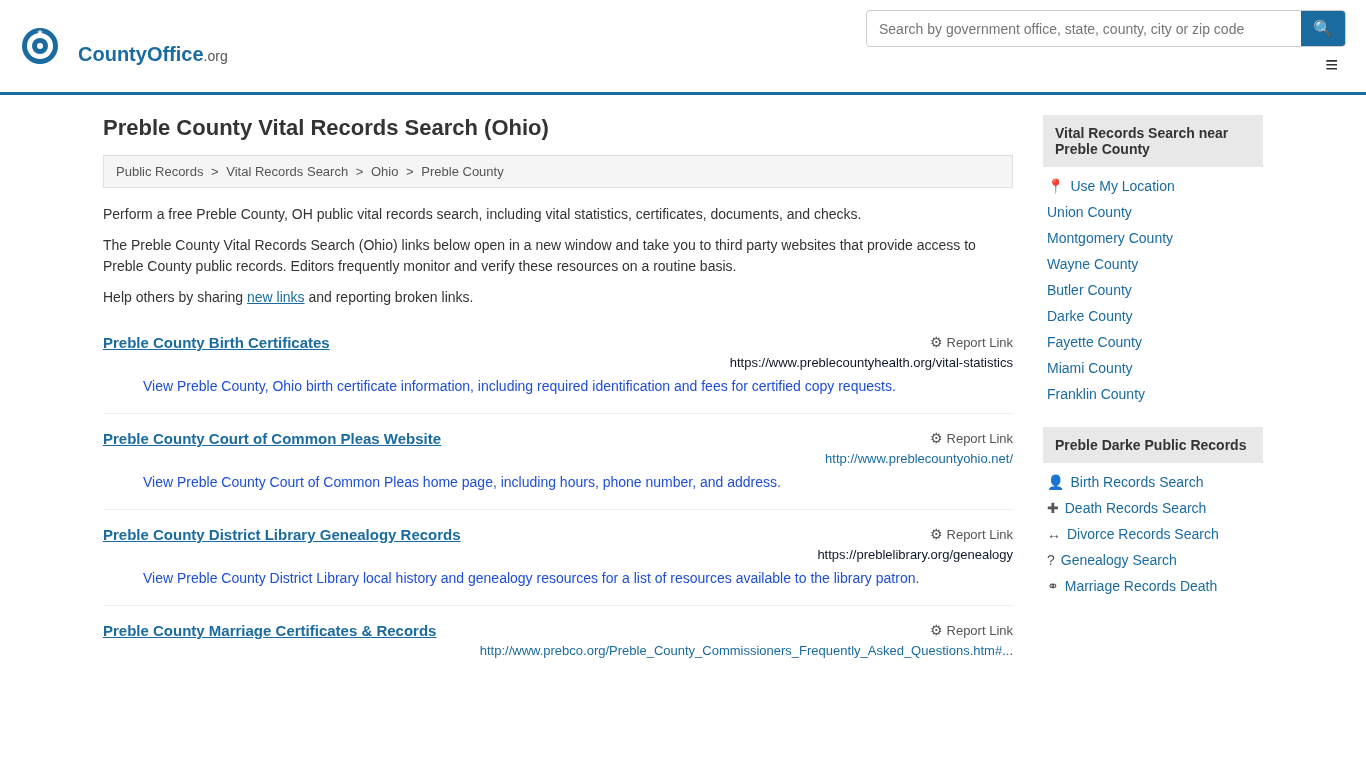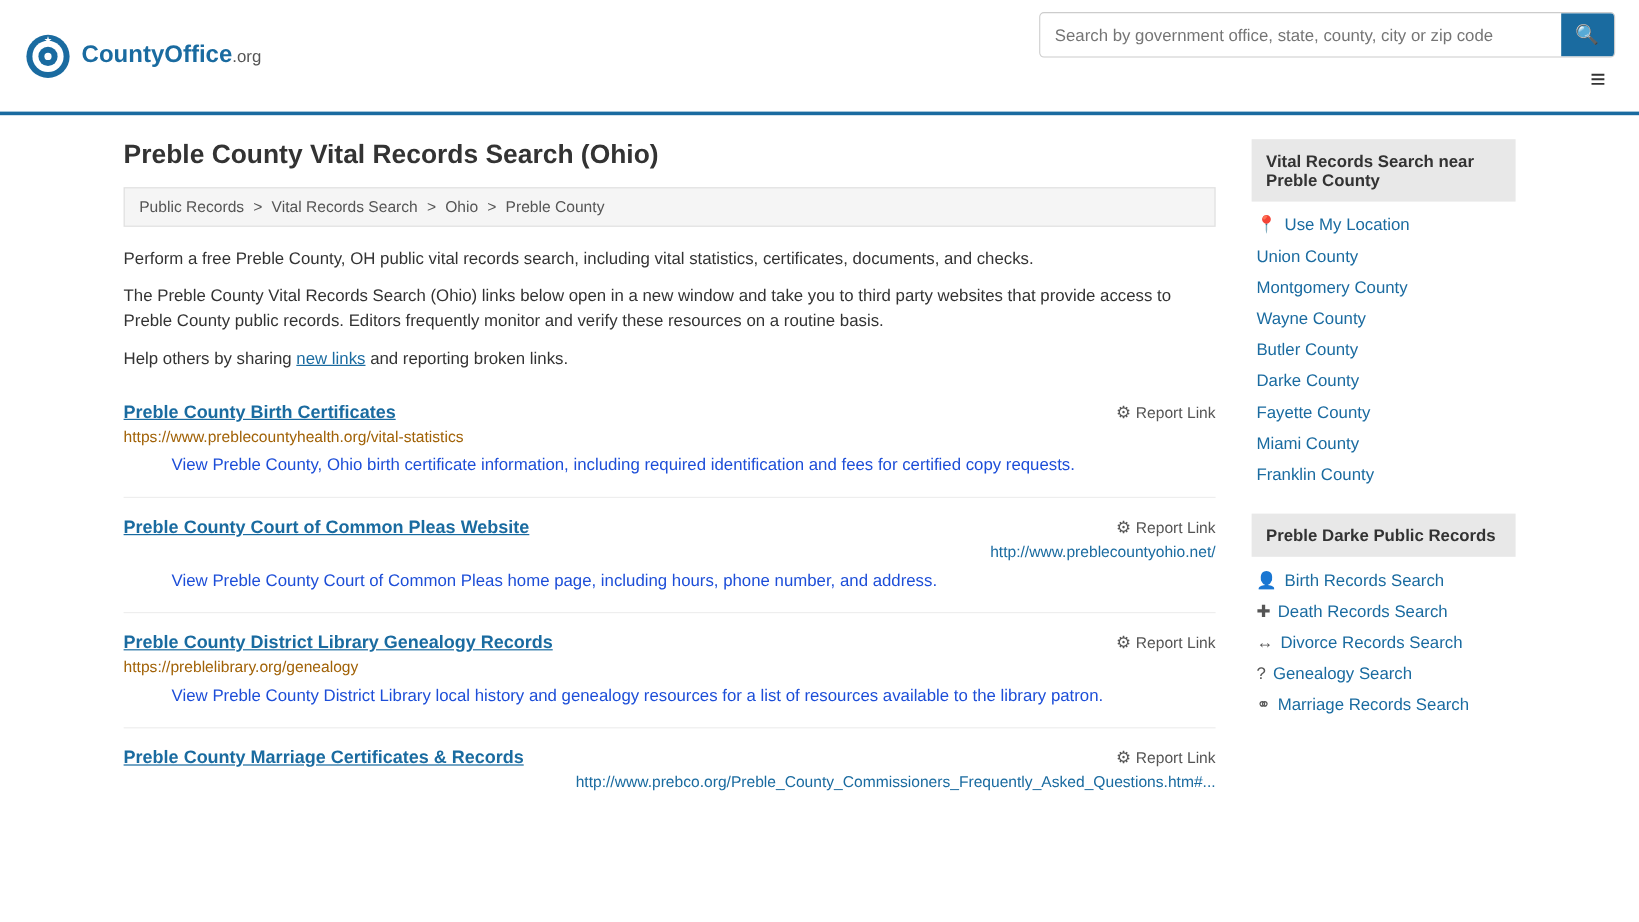--- a/index.html
+++ b/index.html
@@ -9,22 +9,22 @@
     .header {
       background: #fff;
       border-bottom: 3px solid #1a6ba0;
       padding: 10px 20px;
       display: flex;
       align-items: center;
       justify-content: space-between;
     }
     .logo-area {
       display: flex;
-      align-items: center;
-      gap: 8px;
+      align-items: flex-end;
+      gap: 18px;
     }
     .logo-icon {
       width: 40px;
       height: 40px;
     }
     .header-right {
       display: flex;
       align-items: flex-end;
       gap: 1px;
       flex-direction: column;
@@ -132,21 +132,21 @@
       font-size: 13px;
       color: #555;
       cursor: pointer;
       white-space: nowrap;
     }
     .report-link .icon { font-size: 14px; }
     .result-url {
       font-size: 13px;
       margin-bottom: 6px;
     }
-    .result-url.green { color: #a16207; }
+    .result-url.green { color: #0f172a; text-align: right; }
     .result-url.blue { color: #1a6ba0; text-align: right; }
     .result-desc {
       font-size: 14px;
       color: #1d4ed8;
       line-height: 1.5;
       margin-left: 40px;
     }
 
     
     .sidebar {
@@ -343,19 +343,19 @@
         <li>
           <span class="sicon">↔</span>
           <a href="#">Divorce Records Search</a>
         </li>
         <li>
           <span class="sicon">?</span>
           <a href="#">Genealogy Search</a>
         </li>
         <li>
           <span class="sicon">⚭</span>
-          <a href="#">Marriage Records Search</a>
+          <a href="#">Marriage Records Death</a>
         </li>
       </ul>
     </div>
 
   </div>
 </div>
 
 </body></html>

